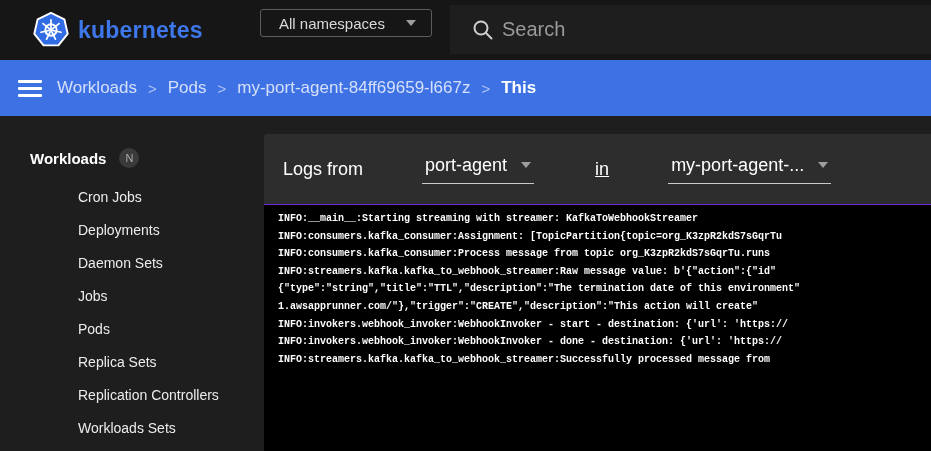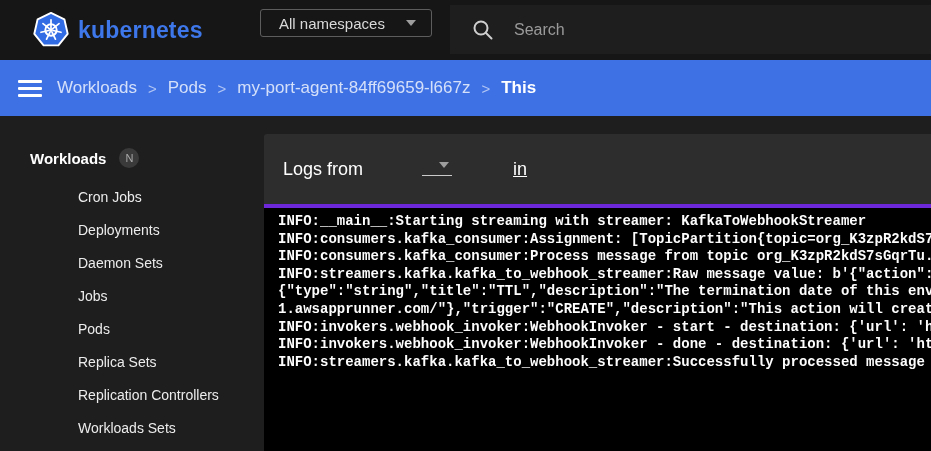--- a/index.html
+++ b/index.html
@@ -14,22 +14,22 @@
   .brand-name { margin-left:8px; font-size:23px; font-weight:bold; color:#3d77ea; letter-spacing:.2px; }
   .ns-select { position:absolute; left:260px; top:9px; width:172px; height:28px;
                border:1px solid #5d5d5d; border-radius:3px; display:flex; align-items:center;
                justify-content:space-between; padding:0 15px 0 18px; cursor:pointer; }
   .ns-label { font-size:15px; color:#d9d9d9; }
   .caret-down { width:0; height:0; border-left:5px solid transparent; border-right:5px solid transparent;
                 border-top:6px solid #9e9e9e; }
   .searchbar { position:absolute; left:450px; top:5px; right:0; height:49px; background:#1e1e1e;
                display:flex; align-items:center; padding-left:22px; }
   .searchbar svg { width:22px; height:22px; flex:0 0 auto; }
-  .search-input { margin-left:20px; flex:1; background:transparent; border:none; outline:none;
-                  font-size:16px; color:#a3a3a3; font-family:"Liberation Sans",sans-serif; }
+  .search-input { margin-left:8px; flex:1; background:transparent; border:none; outline:none;
+                  font-size:20px; color:#a3a3a3; font-family:"Liberation Sans",sans-serif; }
   .search-input::placeholder { color:#9a9a9a; opacity:1; }
 
   
   .bluebar { position:absolute; top:60px; left:0; right:0; height:56px; background:#3e71e4;
              display:flex; align-items:center; padding-left:18px; z-index:3; }
   .hamburger { width:24px; height:17px; display:flex; flex-direction:column; justify-content:space-between;
                cursor:pointer; }
   .hamburger i { display:block; height:3px; background:#fff; border-radius:1px; }
   .crumbs { margin-left:15px; display:flex; align-items:center; font-size:17px; }
   .crumb { color:rgba(255,255,255,.78); cursor:pointer; }
@@ -49,22 +49,22 @@
   
   .card { position:absolute; left:264px; top:134px; right:0; bottom:0; background:#2d2d2d;
           border-radius:3px 0 0 0; }
   .card-header { height:70px; display:flex; align-items:center; padding-left:19px; color:#fff;
                  font-size:18px;gap:48px; }
   .hdr-select { display:inline-flex; align-items:center; margin-left:11px;
                 border-bottom:1px solid rgba(255,255,255,.75); padding:0 3px 7px 3px; cursor:pointer; }
   .hdr-select .caret-down { margin-left:14px; }
   .hdr-in { margin-left:13px;text-decoration:underline; }
   .log { position:absolute; top:70px; left:0; right:0; bottom:0; background:#000;
-         border-top:4px solid #6d28d9; padding:5px 0 0 14px; overflow:hidden;
-         font-family:"Liberation Mono", monospace; font-weight:bold; font-size:14px;
+         border-top:1px solid #6d28d9; padding:5px 0 0 14px; overflow:hidden;
+         font-family:"Liberation Mono", monospace; font-weight:bold; font-size:10px;
          line-height:17.6px; color:#fdfdfd; }
   .log-line { white-space:pre; }
 </style>
 </head>
 <body>
 
 <div class="app">
 
   <header class="topbar">
     <div class="brand">
@@ -130,23 +130,28 @@
       <li class="side-item">Replica Sets</li>
       <li class="side-item">Replication Controllers</li>
       <li class="side-item">Workloads Sets</li>
     </ul>
   </aside>
 
   <main class="card">
     <div class="card-header">
       <span>Logs from</span>
       <span class="hdr-select">
+        <span>port-agent</span>
         <span class="caret-down"></span>
       </span>
       <span class="hdr-in">in</span>
+      <span class="hdr-select">
+        <span>my-port-agent-...</span>
+        <span class="caret-down"></span>
+      </span>
     </div>
     <div class="log">
       <div class="log-line">INFO:__main__:Starting streaming with streamer: KafkaToWebhookStreamer</div>
       <div class="log-line">INFO:consumers.kafka_consumer:Assignment: [TopicPartition{topic=org_K3zpR2kdS7sGqrTu</div>
       <div class="log-line">INFO:consumers.kafka_consumer:Process message from topic org_K3zpR2kdS7sGqrTu.runs</div>
       <div class="log-line">INFO:streamers.kafka.kafka_to_webhook_streamer:Raw message value: b'{"action":{"id"</div>
       <div class="log-line">{"type":"string","title":"TTL","description":"The termination date of this environment"</div>
       <div class="log-line">1.awsapprunner.com/"},"trigger":"CREATE","description":"This action will create"</div>
       <div class="log-line">INFO:invokers.webhook_invoker:WebhookInvoker - start - destination: {'url': 'https://</div>
       <div class="log-line">INFO:invokers.webhook_invoker:WebhookInvoker - done - destination: {'url': 'https://</div>

